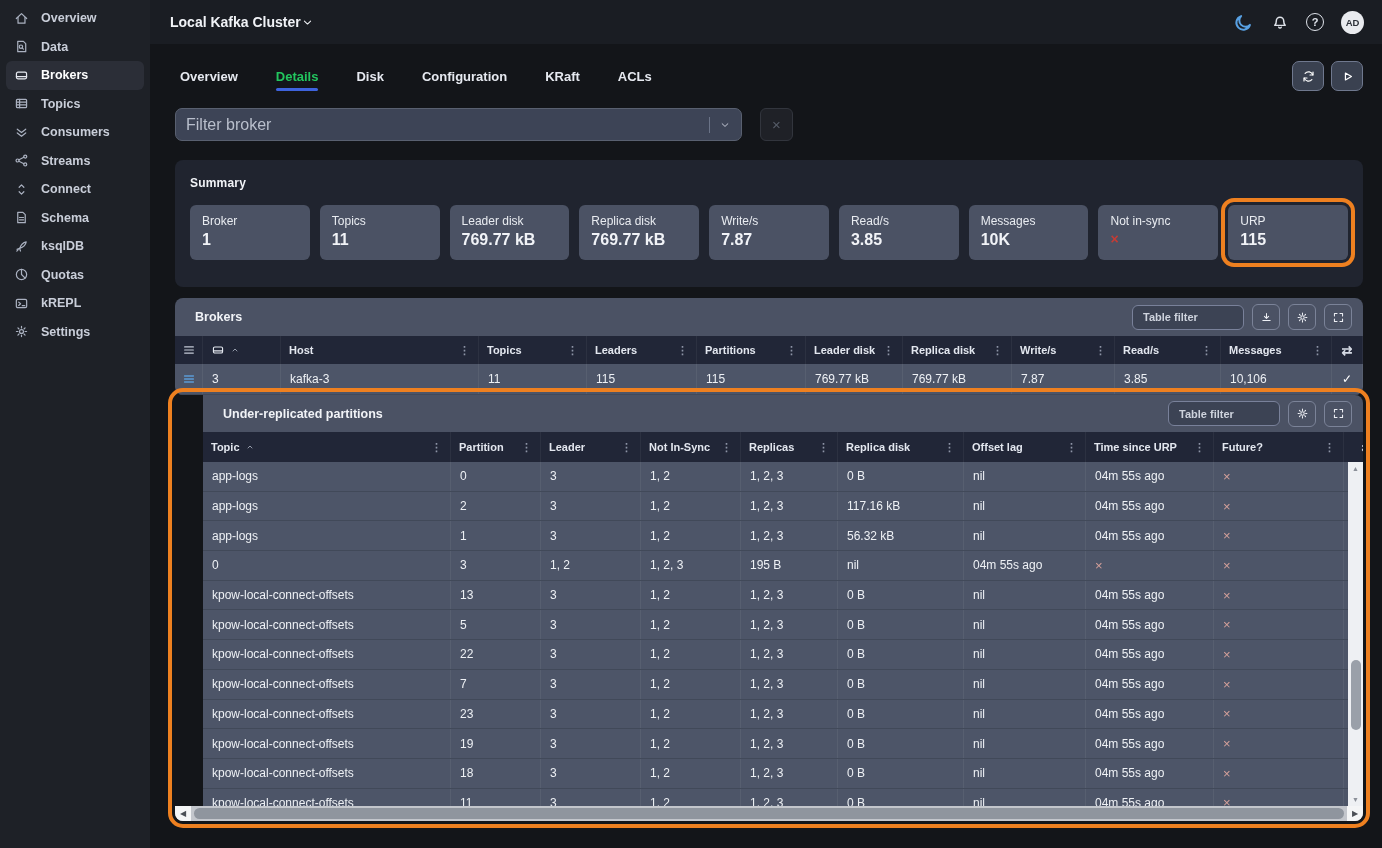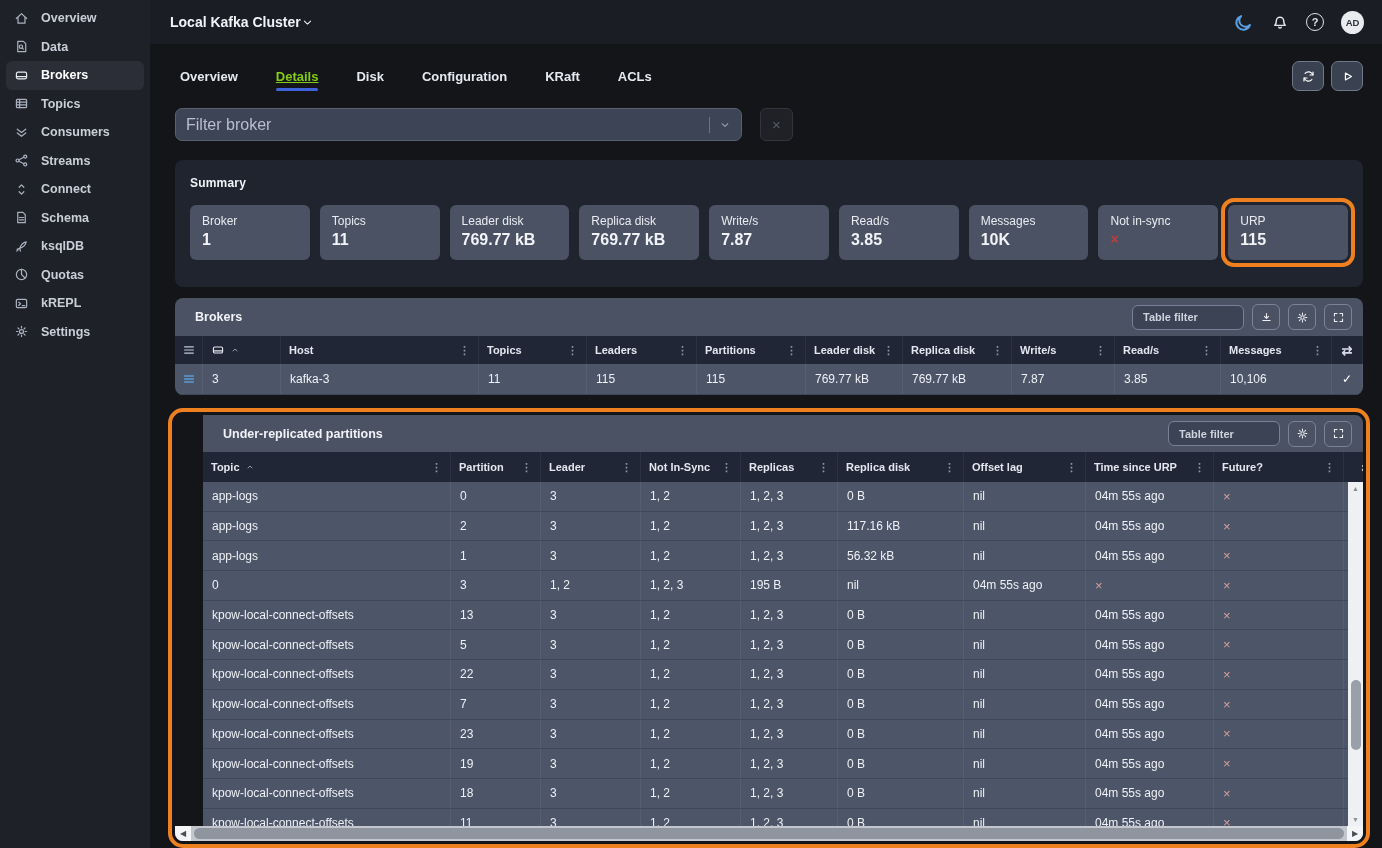--- a/index.html
+++ b/index.html
@@ -40,21 +40,21 @@
   .bell svg{width:18px;height:18px;color:#dfe3ea;}
   .help{width:18px;height:18px;border:1.4px solid #dfe3ea;border-radius:50%;
         font-size:11px;font-weight:700;color:#dfe3ea;display:flex;align-items:center;justify-content:center;cursor:pointer;}
   .avatar{width:23px;height:23px;border-radius:50%;background:#e9ebef;color:#2c3038;
           font-size:9.5px;font-weight:700;display:flex;align-items:center;justify-content:center;cursor:pointer;}
 
   
   .tabs-row{height:64px;display:flex;align-items:center;padding:0 19px 0 30px;}
   .tabs{display:flex;gap:38px;}
   .tab{font-size:13px;font-weight:600;color:#e6e9f0;padding:14px 0;position:relative;cursor:pointer;}
-  .tab.active{color:#84cc16;text-decoration:underline;}
+  .tab.active{color:#22c55e;}
   .tab.active::after{content:"";position:absolute;left:0;right:0;bottom:7px;height:3px;
                      background:var(--blue);border-radius:2px;}
   .top-btns{margin-left:auto;display:flex;gap:7px;}
   .abtn{width:32px;height:30px;border-radius:7px;background:#3a4150;border:1px solid #6f788e;
         color:#fff;display:flex;align-items:center;justify-content:center;cursor:pointer;}
   .abtn svg{width:15px;height:15px;}
 
   
   .filters-row{display:flex;align-items:center;padding:0 19px 0 25px;}
   .select{height:33px;background:var(--input);border:1px solid #596070;border-radius:7px;
@@ -78,21 +78,21 @@
   .cards{display:flex;gap:10px;margin-top:15px;}
   .card{flex:1;height:55px;background:var(--slate);border-radius:6px;padding:9px 12px;cursor:pointer;}
   .card-label{font-size:12px;color:#e9ecf1;}
   .card-value{font-size:16px;font-weight:700;margin-top:3px;}
   .card.state-error .card-value{color:var(--red);font-size:14px;}
   .card.state-highlight{outline:4px solid var(--orange);outline-offset:3px;}
 
   
   .tpanel{margin:0 0 0 25px;width:1188px;border-radius:8px;overflow:hidden;position:relative;}
   .brokers{margin-top:11px;height:97px;}
-  .urp{margin-top:20px;height:426px;outline:4px solid var(--orange);outline-offset:3px;padding-left:28px;}
+  .urp{height:426px;outline:4px solid var(--orange);outline-offset:3px;padding-left:28px;}
   .tbar{height:38px;background:var(--slate);display:flex;align-items:center;padding:0 11px 0 20px;}
   .urp .tbar{height:37px;}
   .tbar-title{font-size:12.5px;font-weight:700;}
   .tbar-actions{margin-left:auto;display:flex;align-items:center;}
   .tfilter{width:112px;height:25px;border-radius:6px;background:#3c4354;border:1px solid #79819a;
            padding:0 10px;color:#fff;font-size:11px;font-family:inherit;outline:none;}
   .tfilter::placeholder{color:#ced3dd;font-weight:700;}
   .tbtn{width:28px;height:26px;margin-left:8px;border:1px solid #7b8398;border-radius:6px;
         background:transparent;color:#eef0f5;display:flex;align-items:center;justify-content:center;cursor:pointer;}
   .tbtn svg{width:13px;height:13px;}

